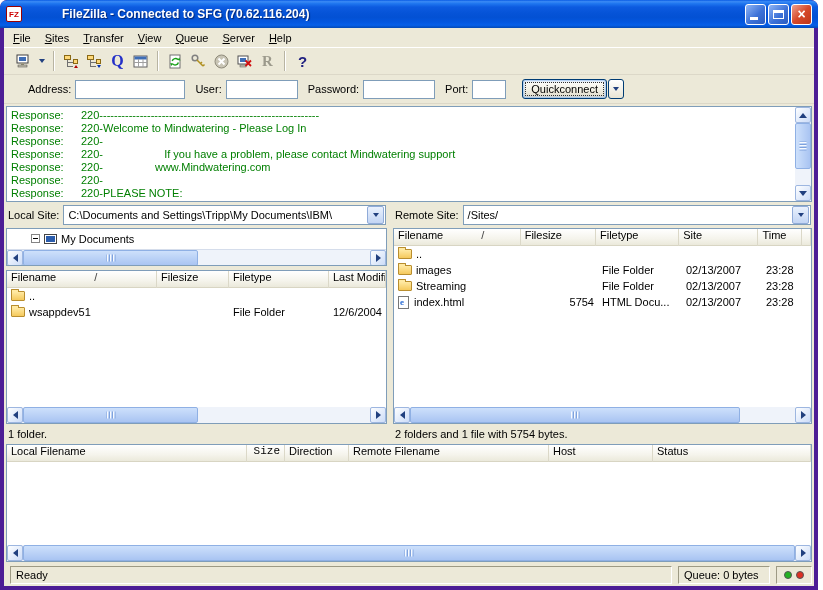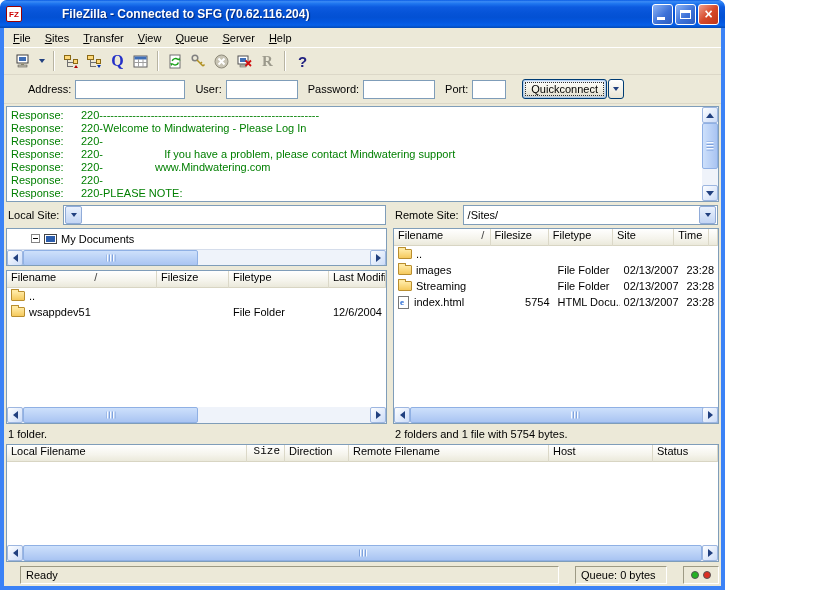--- a/index.html
+++ b/index.html
@@ -1,19 +1,19 @@
 <!DOCTYPE html>
 <html><head>
 <meta charset="utf-8">
 <style>
   * { box-sizing: border-box; }
   html,body { margin:0; padding:0; background:#fff; }
   .window {
-    position:relative; width:725px; height:590px;
-    background:#3b82f6; border-radius:7px 7px 0 0; overflow:hidden;
+    position:relative; width:818px; height:590px;
+    background:#4c1d95; border-radius:7px 7px 0 0; overflow:hidden;
     font-family:"Liberation Sans", sans-serif; font-size:11px; color:#000;
   }
   
   .titlebar {
     position:absolute; top:0; left:0; right:0; height:28px;
     border-radius:7px 7px 0 0;
     background:linear-gradient(180deg,#0A5BE4 0%,#3B8BF5 6%,#2178F0 12%,#0D5BE0 25%,#0654D8 45%,#0351D4 62%,#0356DF 78%,#065FE8 90%,#0349B5 100%);
     display:flex; align-items:center;
   }
   .app-icon {
@@ -116,21 +116,21 @@
   .icon-folder { position:relative; width:14px; height:10px; background:linear-gradient(#FFE9A2,#F5C95C); border:1px solid #B98E2F; border-radius:1px; margin-right:4px; flex:none; }
   .icon-folder::before { content:""; position:absolute; top:-3px; left:-1px; width:6px; height:2px; background:#FFE9A2; border:1px solid #B98E2F; border-bottom:none; border-radius:1px 1px 0 0; }
   .icon-html { position:relative; width:11px; height:13px; background:#fff; border:1px solid #777; margin-right:5px; flex:none; }
   .icon-html::before { content:"e"; position:absolute; left:1px; top:0px; font:bold 9px "Liberation Serif",serif; color:#2B6CD4; line-height:11px; }
   .panel-status { position:absolute; left:2px; top:222px; height:16px; line-height:16px; white-space:nowrap; }
   
   .queuebox { position:absolute; top:416px; left:2px; right:2px; height:118px; background:#fff; border:1px solid #7F9DB9; overflow:hidden; }
   .queue-rows { position:absolute; top:17px; left:0; right:0; bottom:16px; }
   
   .statusbar { position:absolute; top:536px; left:0; right:0; height:22px; display:flex; align-items:stretch; padding:2px 2px 2px 0; }
-  .sb-panel { display:flex; align-items:center; padding:0 5px; margin-left:16px;
+  .sb-panel { display:flex; align-items:center; padding:0 5px; margin-left:6px;
               border:1px solid; border-color:#9D9A84 #FFFFFF #FFFFFF #9D9A84; }
   .sb-panel.grow { flex:1; }
   .sb-panel.qsize { width:92px; }
   .sb-panel.leds { width:36px; justify-content:center; }
   .led { width:8px; height:8px; border-radius:50%; border:1px solid #555; margin:0 2px; }
 </style>
 </head>
 <body>
 
 <div class="window">
@@ -273,20 +273,21 @@
         <span class="sbtn b">
             <span class="tri-d"></span>
           </span>
       </div>
     </div>
 
     <div class="panel left">
       <div class="site-row">
         <span class="site-label">Local Site:</span>
         <span class="combo">
+          <span class="combo-value">C:\Documents and Settings\Tripp\My Documents\IBM\</span>
           <span class="combo-btn">
               <span class="tri-down"></span>
             </span>
         </span>
       </div>
       <div class="treebox">
         <div class="tree-row">
           <span class="expander"></span>
           <span class="icon-mydocs"></span>
           <span>My Documents</span>

